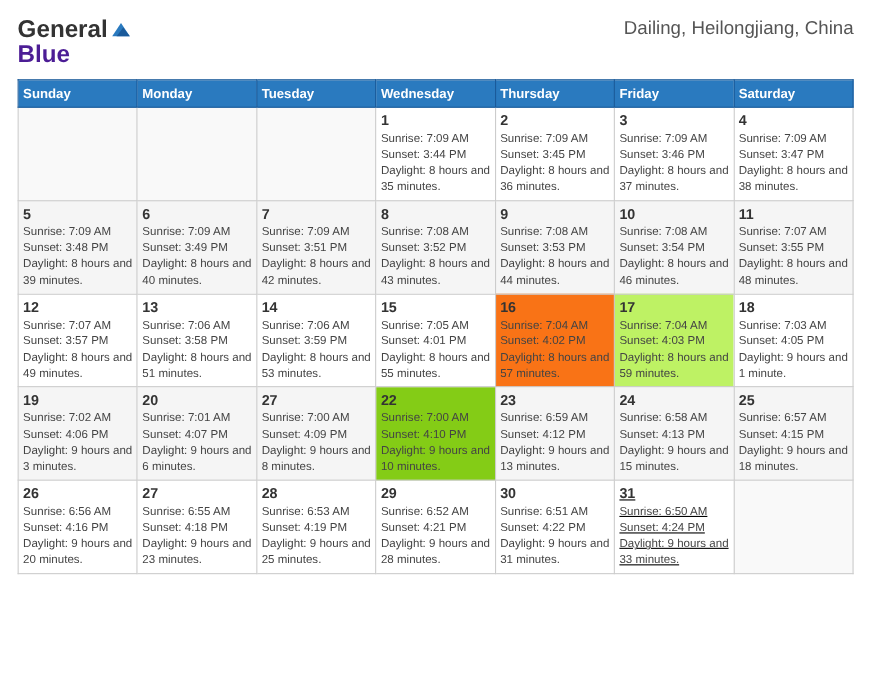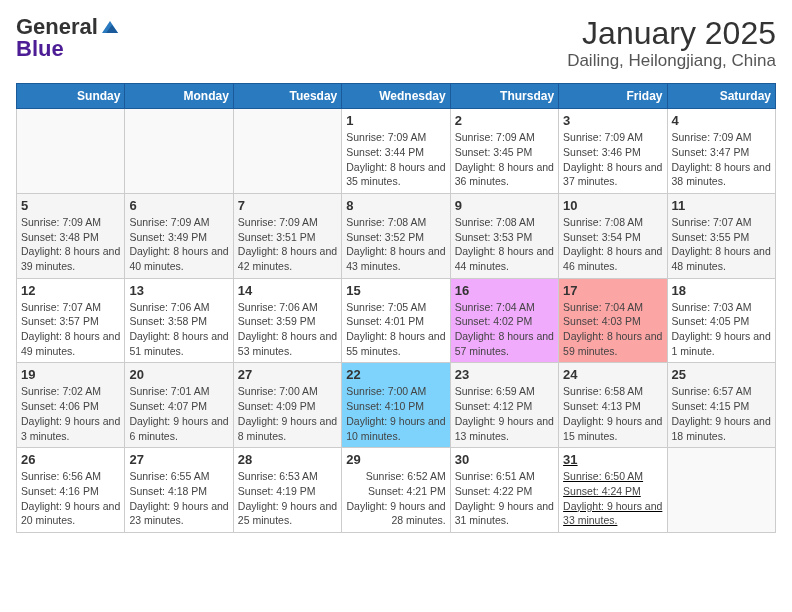--- a/index.html
+++ b/index.html
@@ -57,21 +57,21 @@
     }
     .calendar {
       width: 100%;
       border-collapse: collapse;
       font-size: 11px;
     }
     .calendar th {
       background: #2a7abf;
       color: #fff;
       padding: 5px 4px;
-      text-align: right;
+      text-align: left;
       font-size: 12px;
       font-weight: bold;
       border: 1px solid #1a5a9a;
     }
     .calendar td {
       border: 1px solid #ccc;
       vertical-align: top;
       padding: 4px;
       width: calc(100% / 7);
       min-height: 80px;
@@ -101,21 +101,20 @@
       <div class="logo-text">
         <span class="logo-general">General</span>
         <svg class="logo-icon" viewBox="0 0 20 20">
           <polygon points="2,16 10,4 18,16" fill="#2a7abf"></polygon>
           <polygon points="6,16 12,8 18,16" fill="#1a5a9a"></polygon>
         </svg>
       </div>
       <div style="font-size:22px;font-weight:bold;color:#4c1d95;line-height:1;">Blue</div>
     </div>
     <div class="header-right">
-      <div class="month-title">January 2025</div>
       <div class="location">Dailing, Heilongjiang, China</div>
     </div>
   </div>
 
   <table class="calendar">
     <thead>
       <tr>
       <th>Sunday</th>
           <th>Monday</th>
           <th>Tuesday</th>
@@ -217,27 +216,27 @@
             <div class="day-info" style="white-space: pre-line;">Sunrise: 7:06 AM
 Sunset: 3:59 PM
 Daylight: 8 hours and 53 minutes.</div>
           </td>
           <td style="background: rgb(255, 255, 255);">
             <div class="day-number">15</div>
             <div class="day-info" style="white-space: pre-line;">Sunrise: 7:05 AM
 Sunset: 4:01 PM
 Daylight: 8 hours and 55 minutes.</div>
           </td>
-          <td style="background: #f0abfc; margin-left: 20px;">
+          <td style="background: #f97316; margin-left: 20px;">
             <div class="day-number">16</div>
             <div class="day-info" style="white-space: pre-line;">Sunrise: 7:04 AM
 Sunset: 4:02 PM
 Daylight: 8 hours and 57 minutes.</div>
           </td>
-          <td style="background: #fca5a5;">
+          <td style="background: #bef264;">
             <div class="day-number">17</div>
             <div class="day-info" style="white-space: pre-line;">Sunrise: 7:04 AM
 Sunset: 4:03 PM
 Daylight: 8 hours and 59 minutes.</div>
           </td>
           <td style="background: rgb(255, 255, 255);">
             <div class="day-number">18</div>
             <div class="day-info" style="white-space: pre-line;">Sunrise: 7:03 AM
 Sunset: 4:05 PM
 Daylight: 9 hours and 1 minute.</div>
@@ -255,21 +254,21 @@
             <div class="day-info" style="white-space: pre-line;">Sunrise: 7:01 AM
 Sunset: 4:07 PM
 Daylight: 9 hours and 6 minutes.</div>
           </td>
           <td style="background: rgb(245, 245, 245);">
             <div class="day-number">27</div>
             <div class="day-info" style="white-space: pre-line;">Sunrise: 7:00 AM
 Sunset: 4:09 PM
 Daylight: 9 hours and 8 minutes.</div>
           </td>
-          <td style="background: #7dd3fc;">
+          <td style="background: #84cc16;">
             <div class="day-number">22</div>
             <div class="day-info" style="white-space: pre-line;">Sunrise: 7:00 AM
 Sunset: 4:10 PM
 Daylight: 9 hours and 10 minutes.</div>
           </td>
           <td style="background: rgb(245, 245, 245);">
             <div class="day-number">23</div>
             <div class="day-info" style="white-space: pre-line;">Sunrise: 6:59 AM
 Sunset: 4:12 PM
 Daylight: 9 hours and 13 minutes.</div>
@@ -301,21 +300,21 @@
 Daylight: 9 hours and 23 minutes.</div>
           </td>
           <td style="background: rgb(255, 255, 255);">
             <div class="day-number">28</div>
             <div class="day-info" style="white-space: pre-line;">Sunrise: 6:53 AM
 Sunset: 4:19 PM
 Daylight: 9 hours and 25 minutes.</div>
           </td>
           <td style="background: rgb(255, 255, 255);">
             <div class="day-number">29</div>
-            <div class="day-info" style="white-space: pre-line; text-align: right;">Sunrise: 6:52 AM
+            <div class="day-info" style="white-space: pre-line;">Sunrise: 6:52 AM
 Sunset: 4:21 PM
 Daylight: 9 hours and 28 minutes.</div>
           </td>
           <td style="background: rgb(255, 255, 255);">
             <div class="day-number">30</div>
             <div class="day-info" style="white-space: pre-line;">Sunrise: 6:51 AM
 Sunset: 4:22 PM
 Daylight: 9 hours and 31 minutes.</div>
           </td>
           <td style="background: rgb(255, 255, 255); text-decoration: underline;">

